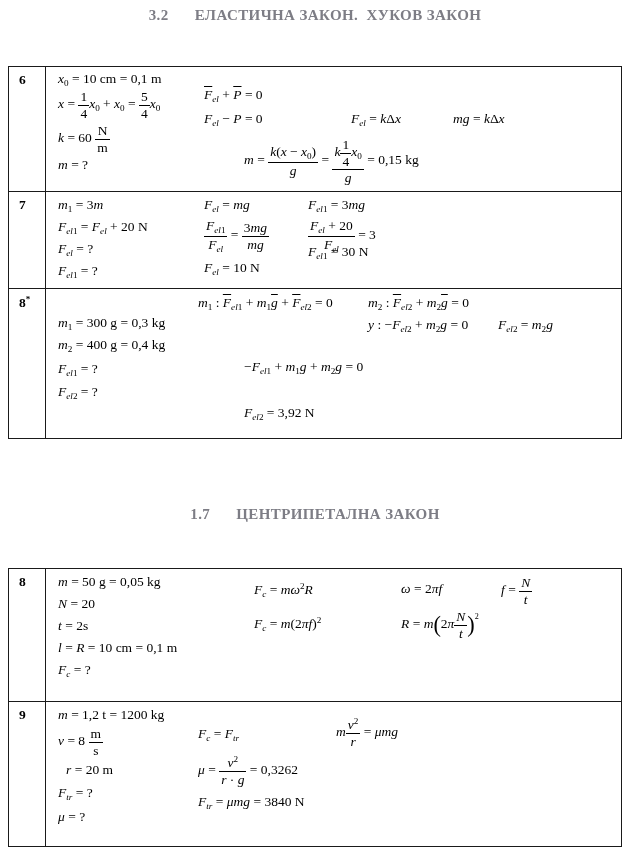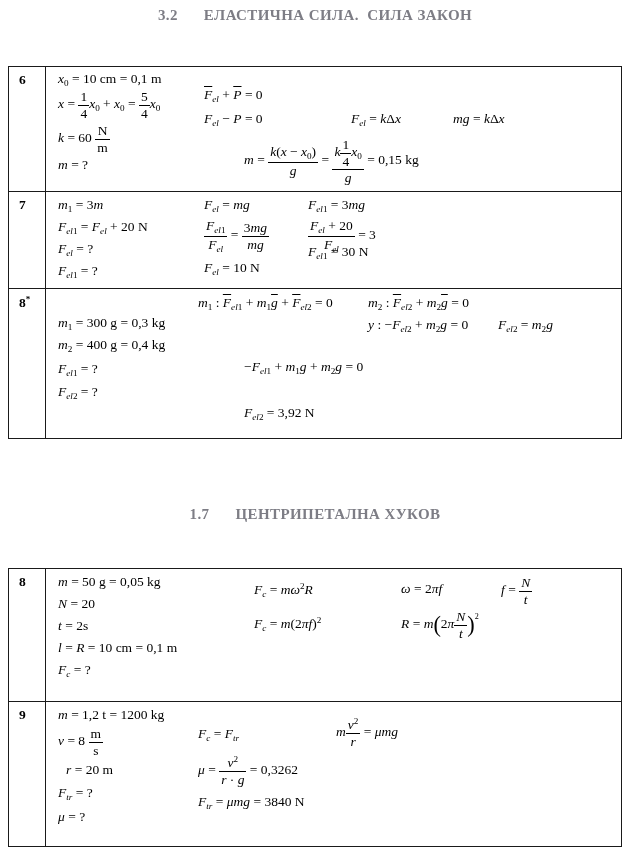--- a/index.html
+++ b/index.html
@@ -25,21 +25,21 @@
   .v{text-decoration:overline;}
   .bp{font-size:165%;vertical-align:-0.18em;line-height:1;}
   .hi{vertical-align:1.15em;font-size:60%;}
 </style>
 </head>
 <body>
 
 <div class="page">
 
   <div class="sec-title" style="top:7px">
-    <span class="num">3.2</span><span class="txt">ЕЛАСТИЧНА СИЛА.  СИЛА ЗАКОН</span>
+    <span class="num">3.2</span><span class="txt">ЕЛАСТИЧНА ЗАКОН.  ХУКОВ ЗАКОН</span>
   </div>
 
   <div class="tbl" style="left:8px;top:66px;width:614px;">
 
     <div class="row" style="height:124px">
       <div class="numcell">6</div>
       <div class="cnt">
         <div class="fx" style="left:12px;top:4px"><i>x</i><sub>0</sub> = 10 cm = 0,1 m</div>
         <div class="fx" style="left:12px;top:22px"><i>x</i> = <span class="f"><span class="n">1</span><span class="d">4</span></span><i>x</i><sub>0</sub> + <i>x</i><sub>0</sub> = <span class="f"><span class="n">5</span><span class="d">4</span></span><i>x</i><sub>0</sub></div>
         <div class="fx" style="left:12px;top:56px"><i>k</i> = 60 <span class="f"><span class="n">N</span><span class="d">m</span></span></div>
@@ -80,21 +80,21 @@
         <div class="fx" style="left:322px;top:28px"><i>y</i> : −<i>F</i><sub><i>el</i>2</sub> + <i>m</i><sub>2</sub><i>g</i> = 0</div>
         <div class="fx" style="left:452px;top:28px"><i>F</i><sub><i>el</i>2</sub> = <i>m</i><sub>2</sub><i>g</i></div>
         <div class="fx" style="left:198px;top:70px">−<i>F</i><sub><i>el</i>1</sub> + <i>m</i><sub>1</sub><i>g</i> + <i>m</i><sub>2</sub><i>g</i> = 0</div>
         <div class="fx" style="left:198px;top:116px"><i>F</i><sub><i>el</i>2</sub> = 3,92 N</div>
       </div>
     </div>
 
   </div>
 
   <div class="sec-title" style="top:506px">
-    <span class="num">1.7</span><span class="txt">ЦЕНТРИПЕТАЛНА ХУКОВ</span>
+    <span class="num">1.7</span><span class="txt">ЦЕНТРИПЕТАЛНА ЗАКОН</span>
   </div>
 
   <div class="tbl" style="left:8px;top:568px;width:614px;">
 
     <div class="row" style="height:132px">
       <div class="numcell">8</div>
       <div class="cnt">
         <div class="fx" style="left:12px;top:5px"><i>m</i> = 50 g = 0,05 kg</div>
         <div class="fx" style="left:12px;top:27px"><i>N</i> = 20</div>
         <div class="fx" style="left:12px;top:49px"><i>t</i> = 2s</div>

